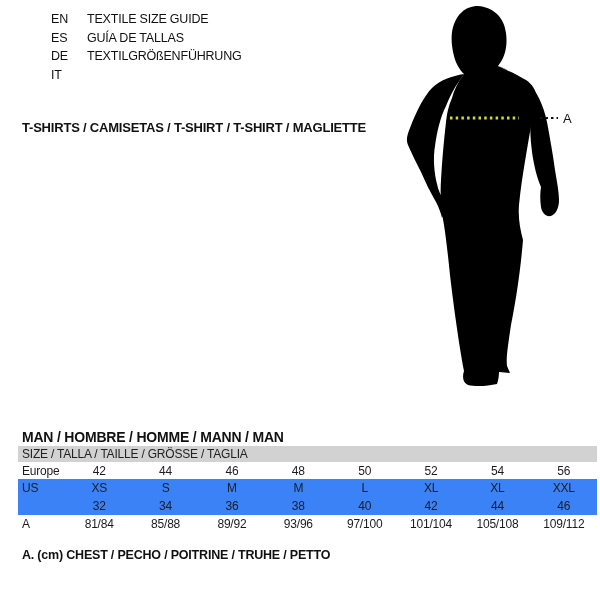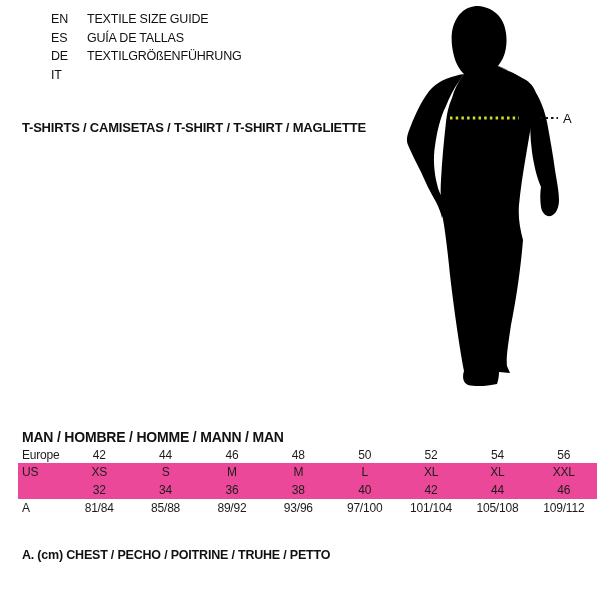--- a/index.html
+++ b/index.html
@@ -39,21 +39,21 @@
   
   .size-table { position: absolute; left: 18px; top: 446px; width: 579px; }
   .t-header {
     height: 16px; line-height: 16px;
     background: #d2d2d2;
     font-size: 12px; letter-spacing: -0.2px;
     padding-left: 4px; color: #222;
   }
   .t-row { display: flex; align-items: center; height: 18px; font-size: 12px; color: #1c1c1c; }
   .t-row.first { height: 17px; }
-  .t-row.shaded { background: #ec4899; }
+  .t-row.shaded { background: #3b82f6; }
   .t-label { width: 48px; padding-left: 4px; text-align: left; letter-spacing: -0.2px; }
   .t-cell { flex: 1; text-align: center; letter-spacing: -0.2px; }
 
   
   .footnote {
     position: absolute; left: 22px; top: 548px;
     font-size: 12.5px; font-weight: 700; letter-spacing: -0.2px;
   }
 </style>
 </head>
@@ -141,20 +141,21 @@
 
   <line x1="70" y1="118" x2="139" y2="118" stroke="#d3dd26" stroke-width="3" stroke-dasharray="2.5 3.2"></line>
 
   <line x1="160" y1="118" x2="178" y2="118" stroke="#111111" stroke-width="2" stroke-dasharray="2.5 3"></line>
   <text class="measure-a-text" x="183" y="123">A</text>
 </svg>
 
 <div class="section-title">MAN / HOMBRE / HOMME / MANN / MAN</div>
 
 <div class="size-table">
+  <div class="t-header">SIZE / TALLA / TAILLE / GRÖSSE / TAGLIA</div>
 
   <div class="t-row first">
     <div class="t-label">Europe</div>
     <div class="t-cell">42</div>
     <div class="t-cell">44</div>
     <div class="t-cell">46</div>
     <div class="t-cell">48</div>
     <div class="t-cell">50</div>
     <div class="t-cell">52</div>
     <div class="t-cell">54</div>

